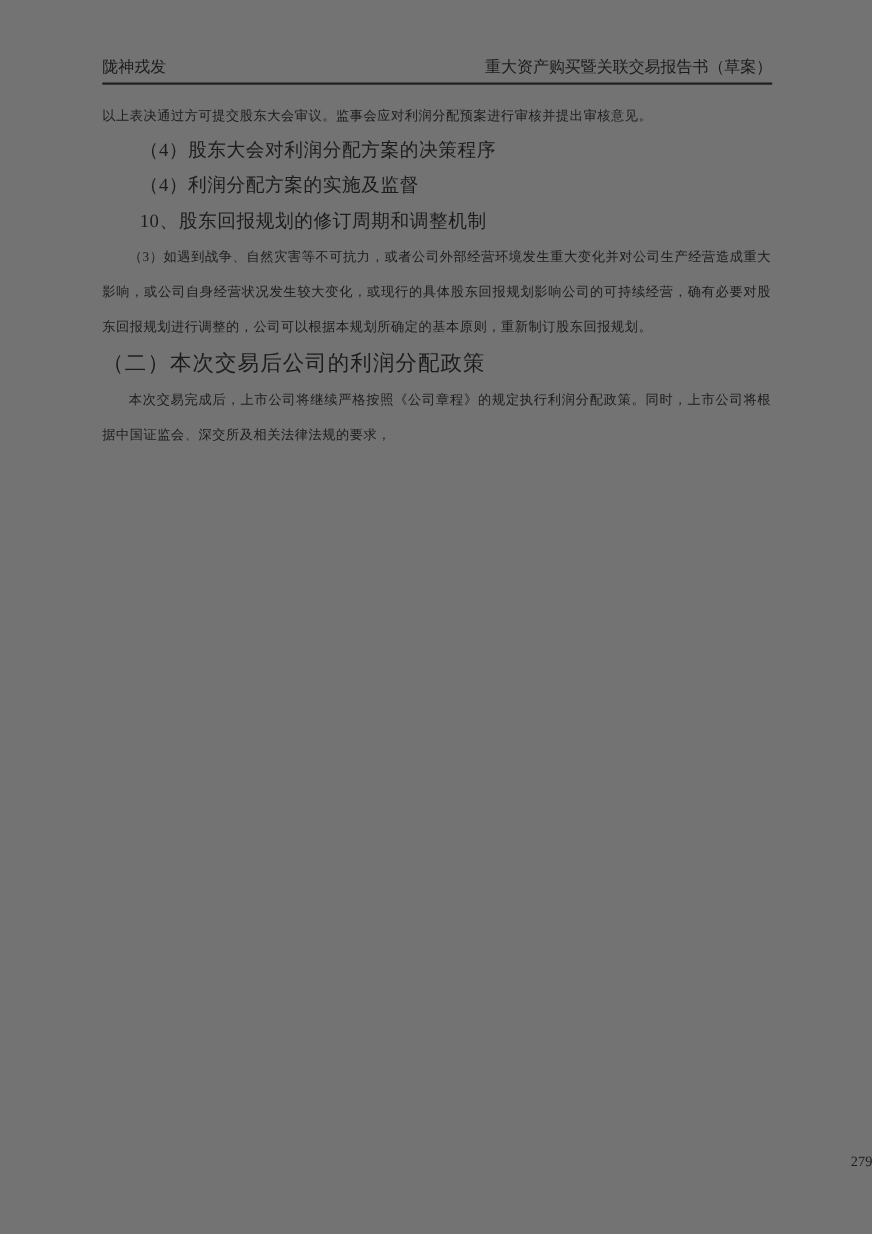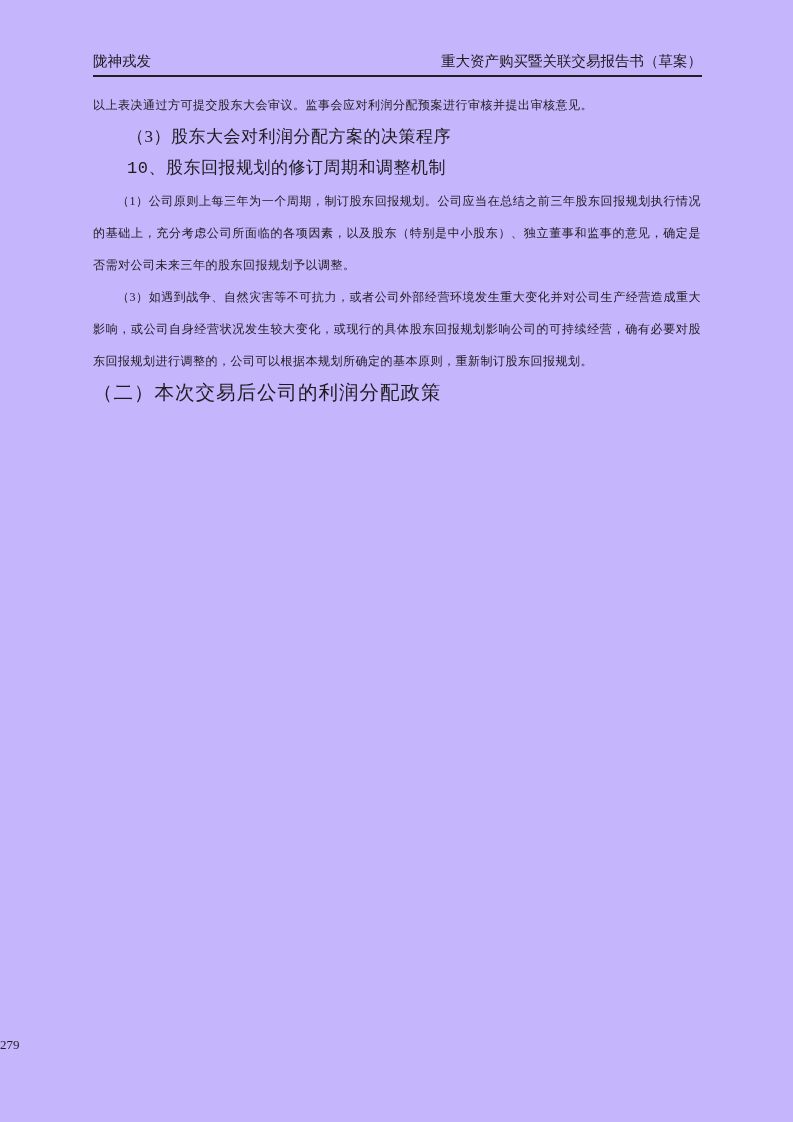--- a/index.html
+++ b/index.html
@@ -5,21 +5,21 @@
   html, body {
     margin: 0;
     padding: 0;
     background: #888;
   }
   .page {
     position: relative;
     width: 793px;
     height: 1122px;
     margin: 0 auto;
-    background: #c4b5fd;
+    background: #737373;
     font-family: "Liberation Serif", "DejaVu Serif", serif;
     color: #1c1c1c;
     overflow: hidden;
   }
   
   .page-header {
     position: absolute;
     top: 52px;
     left: 93px;
     right: 91px;
@@ -62,69 +62,69 @@
     text-indent: 2em;
     margin: 7px 0;
   }
   .num-heading {
     font-size: 17px;
     line-height: 32px;
     letter-spacing: 0.5px;
     font-weight: bold;
     text-indent: 2em;
     margin: 7px 0;
-    font-family: Liberation Mono, monospace;
   }
   .section-heading {
-    font-family: Liberation Mono, monospace;
+    font-family: Liberation Sans, sans-serif;
     font-size: 19.5px;
     line-height: 34px;
     font-weight: bold;
     letter-spacing: 1px;
     margin: 13px 0 9px 0;
   }
 
   
   .page-footer {
     position: absolute;
     left: 0;
     right: 0;
-    bottom: 70px;
-    text-align: left;
+    bottom: 59px;
+    text-align: right;
     font-size: 13px;
     line-height: 15px;
   }
 </style>
 </head>
 <body>
 
 <div class="page">
 
   <div class="page-header">
     <span class="hdr-left">陇神戎发</span>
     <span class="hdr-right">重大资产购买暨关联交易报告书（草案）</span>
   </div>
 
   <div class="content">
 
     <p class="para no-indent">以上表决通过方可提交股东大会审议。监事会应对利润分配预案进行审核并提出审核意见。</p>
 
-    <p class="sub-heading">（3）股东大会对利润分配方案的决策程序</p>
+    <p class="sub-heading">（4）股东大会对利润分配方案的决策程序</p>
 
 
+    <p class="sub-heading">（4）利润分配方案的实施及监督</p>
 
 
     <h3 class="num-heading">10、股东回报规划的修订周期和调整机制</h3>
 
-    <p class="para">（1）公司原则上每三年为一个周期，制订股东回报规划。公司应当在总结之前三年股东回报规划执行情况的基础上，充分考虑公司所面临的各项因素，以及股东（特别是中小股东）、独立董事和监事的意见，确定是否需对公司未来三年的股东回报规划予以调整。</p>
 
     <p class="para">（3）如遇到战争、自然灾害等不可抗力，或者公司外部经营环境发生重大变化并对公司生产经营造成重大影响，或公司自身经营状况发生较大变化，或现行的具体股东回报规划影响公司的可持续经营，确有必要对股东回报规划进行调整的，公司可以根据本规划所确定的基本原则，重新制订股东回报规划。</p>
 
     <h2 class="section-heading">（二）本次交易后公司的利润分配政策</h2>
 
+    <p class="para">本次交易完成后，上市公司将继续严格按照《公司章程》的规定执行利润分配政策。同时，上市公司将根据中国证监会、深交所及相关法律法规的要求，</p>
 
   </div>
 
   <div class="page-footer">
     <span>279</span>
   </div>
 
 </div>
 
 </body></html>

